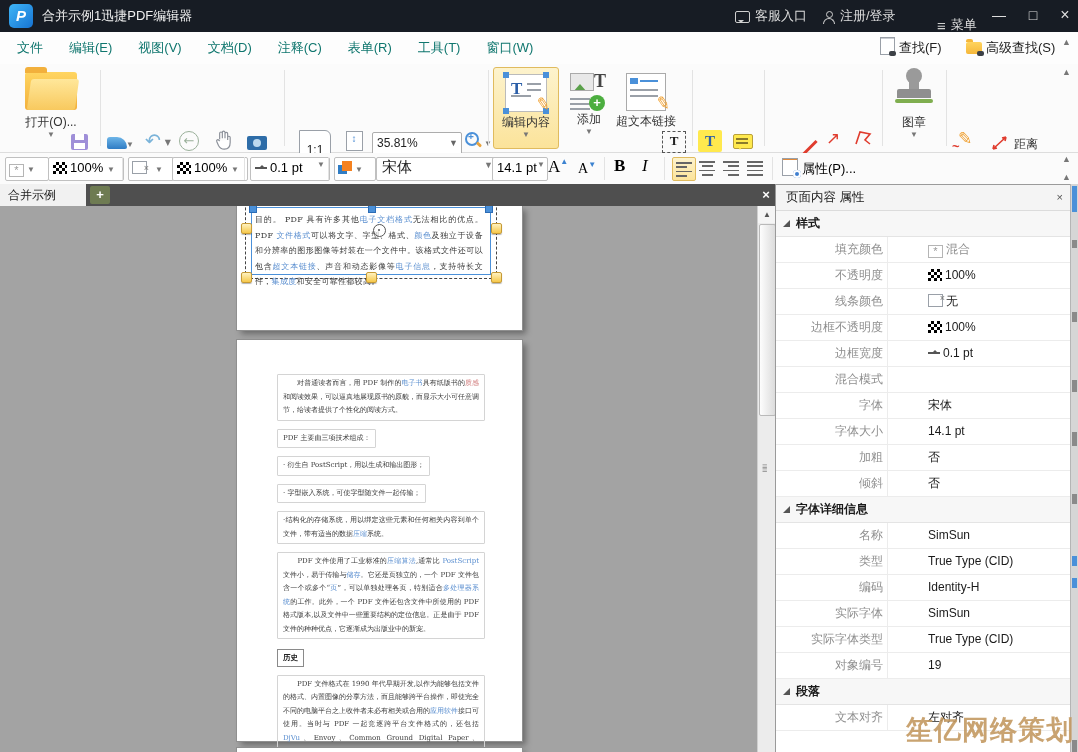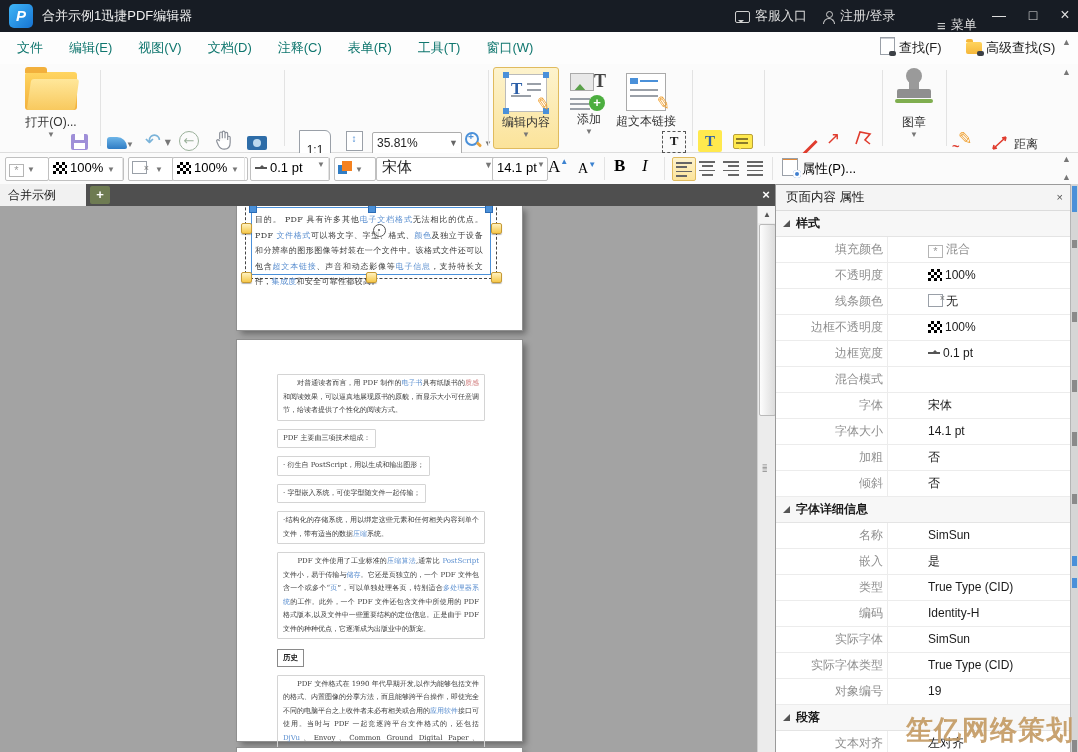--- a/index.html
+++ b/index.html
@@ -490,25 +490,20 @@
           <span class="vdiv"></span>
           <span class="val">否</span>
         </div>
         <div class="sec-h"><span class="tri"></span>字体详细信息</div>
         <div class="prow">
           <span class="lab">名称</span>
           <span class="vdiv"></span>
           <span class="val">SimSun</span>
         </div>
         <div class="prow">
-          <span class="lab">嵌入</span>
-          <span class="vdiv"></span>
-          <span class="val">是</span>
-        </div>
-        <div class="prow">
           <span class="lab">类型</span>
           <span class="vdiv"></span>
           <span class="val">True Type (CID)</span>
         </div>
         <div class="prow">
           <span class="lab">编码</span>
           <span class="vdiv"></span>
           <span class="val">Identity-H</span>
         </div>
         <div class="prow">

